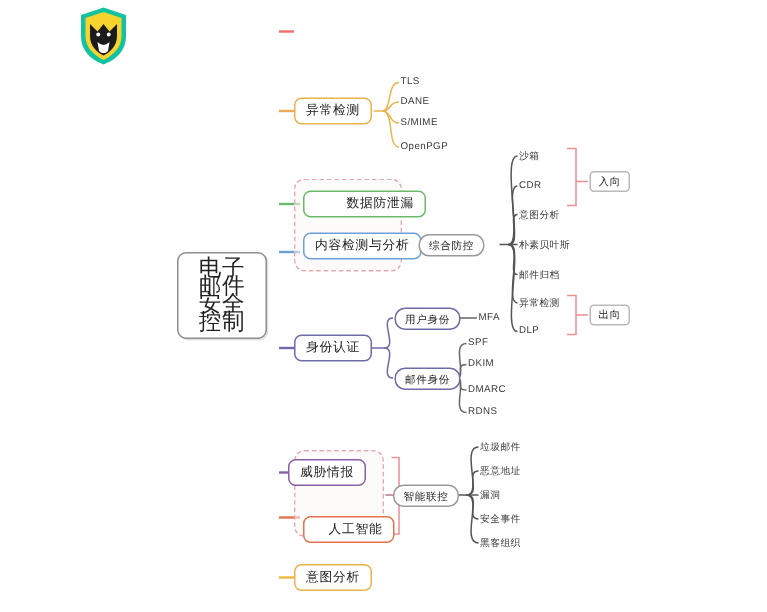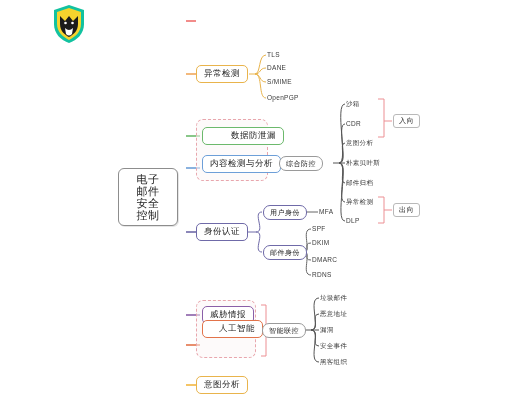--- a/index.html
+++ b/index.html
@@ -21,21 +21,21 @@
     border-radius:5px;
     display:flex;align-items:center;justify-content:center;
     color:#222;
     white-space:nowrap;
     letter-spacing:0.5px;
   }
   
   .root{
     left:118px;top:168px;width:60px;height:58px;
     border:1.4px solid #8d8d8d;border-radius:6px;
-    font-size:11px;line-height:12px;
+    font-size:15px;line-height:12px;
     flex-direction:column;
     padding:3px 0;
     box-shadow:1px 1px 0 rgba(0,0,0,0.10);
   }
   .root span{display:block;text-align:center;}
 
   .lvl1{font-size:8.5px;height:18px;padding:0 7px;}
   .lvl2{font-size:7px;height:15px;padding:0 6px;border-radius:7px;}
   .leaf{
     position:absolute;font-size:6.5px;color:#3a3a3a;
@@ -168,23 +168,23 @@
 
 
   <div class="node lvl1 b-amber" style="left:196px;top:65px;">异常检测</div>
 
   <div class="node lvl1 b-green" style="left:202px;top:127px;">数据防泄漏</div>
 
   <div class="node lvl1 b-blue" style="left:202px;top:155px;">内容检测与分析</div>
 
   <div class="node lvl1 b-purple" style="left:196px;top:223px;">身份认证</div>
 
-  <div class="node lvl1 b-violet" style="left:202px;top:306px;">威胁情报</div>
-
-  <div class="node lvl1 b-orange" style="left:202px;top:320px;padding-left:16px;">人工智能</div>
+  <div class="node lvl1 b-violet" style="left:192px;top:306px;">威胁情报</div>
+
+  <div class="node lvl1 b-orange" style="left:202px;top:344px;padding-left:16px;">人工智能</div>
 
   <div class="node lvl1 b-amber" style="left:196px;top:376px;">意图分析</div>
 
   <div class="leaf" style="left:267px;top:51px;">TLS</div>
   <div class="leaf" style="left:267px;top:64px;">DANE</div>
   <div class="leaf" style="left:267px;top:78px;">S/MIME</div>
   <div class="leaf" style="left:267px;top:94px;">OpenPGP</div>
 
   <div class="node lvl2 b-gray" style="left:279px;top:156px;">综合防控</div>
 

